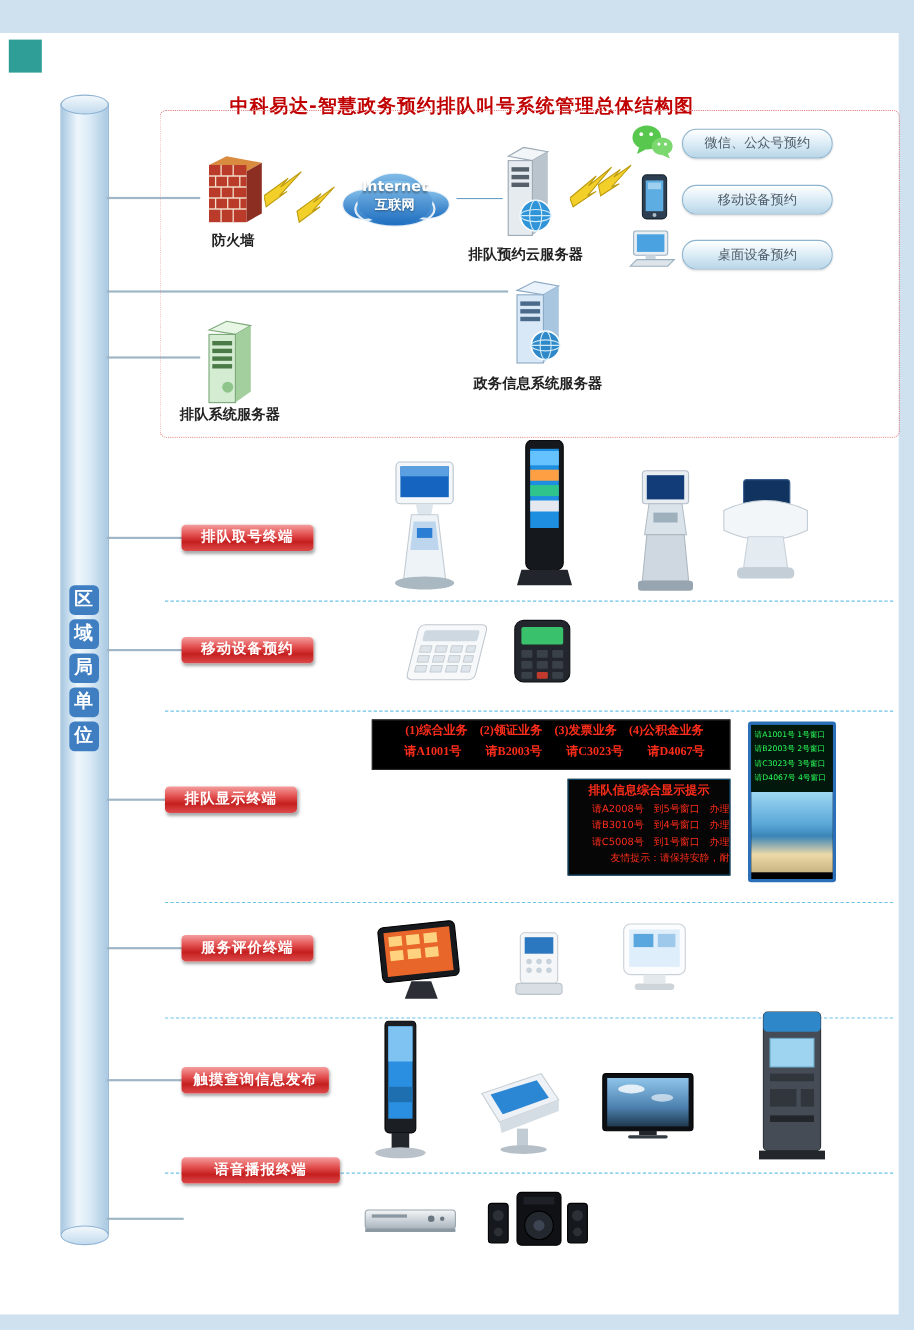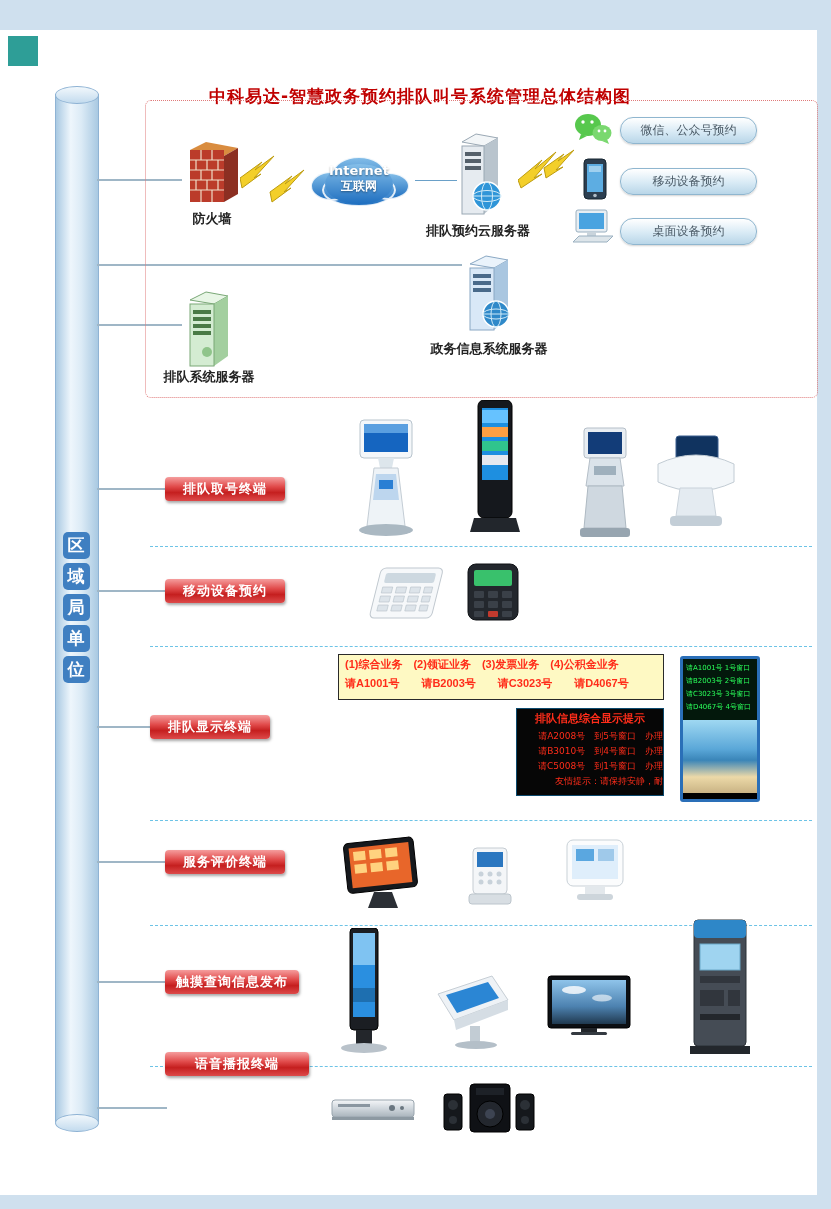--- a/index.html
+++ b/index.html
@@ -29,22 +29,22 @@
              letter-spacing:1px;border-radius:4px;
              background:linear-gradient(to bottom,#f59d9d,#e14b4b 40%,#c51f1f 65%,#dd4a4a);
              box-shadow:1px 2px 3px rgba(0,0,0,.35);}
   
   .pill{height:25px;line-height:25px;text-align:center;color:#4a5a66;font-size:12px;border-radius:13px;
         background:linear-gradient(to bottom,#ffffff,#d8eaf5 55%,#b9d6e8);
         border:1px solid #8fb6cf;box-shadow:0 1px 2px rgba(0,0,0,.18);}
   
   .cloud-text{color:#fff;font-weight:bold;text-align:center;text-shadow:0 1px 2px rgba(0,0,0,.4);}
   
-  .led-board{background:#fef9c3;border:1px solid #2a2a2a;color:#ff2d1a;
-             font-family:Liberation Sans, sans-serif;}
+  .led-board{background:#000000;border:1px solid #2a2a2a;color:#ff2d1a;
+             font-family:Liberation Serif, serif;text-align:center;}
   .led-line{white-space:nowrap;overflow:hidden;font-size:11px;font-weight:bold;line-height:19px;padding-left:6px;}
   .hall-tv{border:3px solid #2b5fa6;background:#0b2d66;border-radius:2px;}
   .hall-header{height:13px;line-height:13px;background:#123c82;color:#ffe9a8;font-size:7px;text-align:center;
                overflow:hidden;white-space:nowrap;}
   .hall-photo{background:linear-gradient(135deg,#8a6a4a,#5a4433 35%,#31506e 75%,#20364c);}
   .hall-list{background:#0a2a5e;color:#ffd83a;font-size:7px;line-height:13px;padding:2px 0 0 3px;
              overflow:hidden;white-space:nowrap;}
   .info-screen{background:#060606;border:1px solid #0c4a6e;color:#ff2d1a;}
   .info-title{font-size:11px;font-weight:bold;text-align:center;line-height:20px;}
   .info-line{font-size:9px;line-height:15px;text-align:right;white-space:nowrap;overflow:hidden;}

